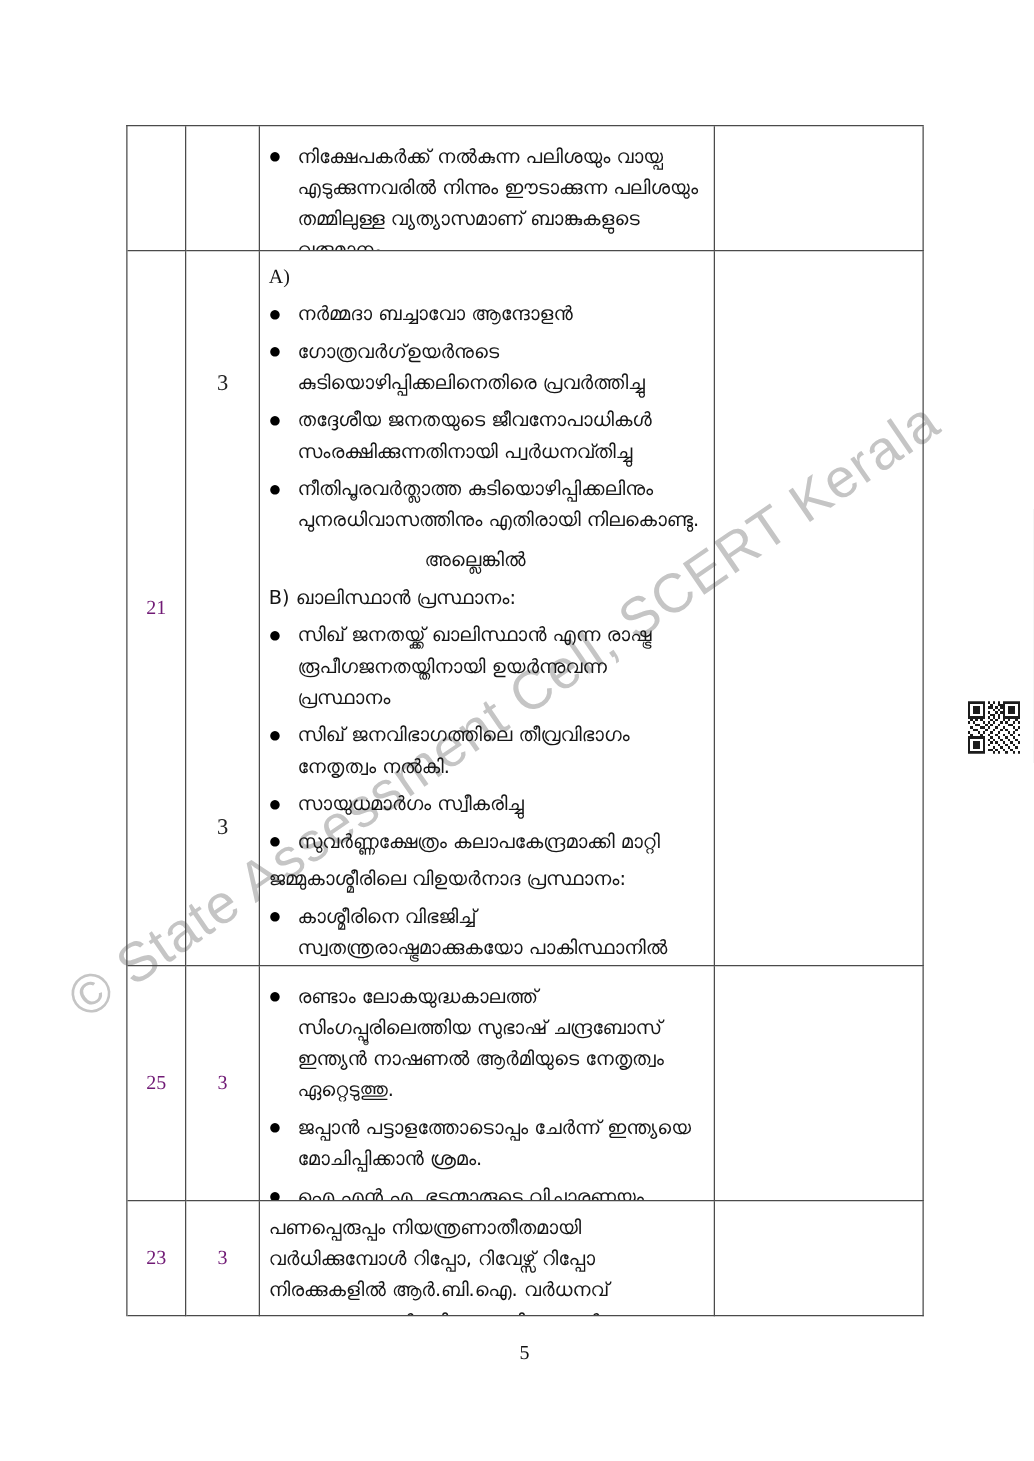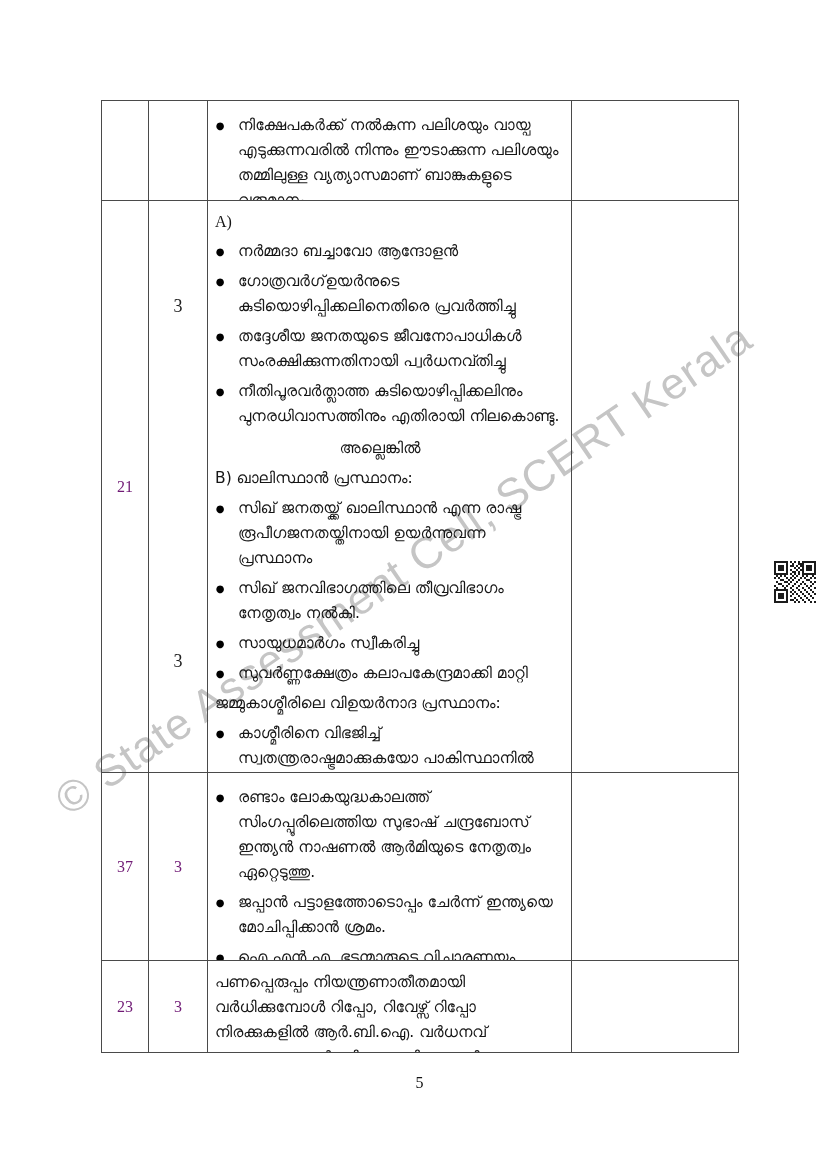--- a/index.html
+++ b/index.html
@@ -168,21 +168,21 @@
             <span class="btext">കാശ്മീരിനെ വിഭജിച്ച് സ്വതന്ത്രരാഷ്ട്രമാക്കുകയോ പാകിസ്ഥാനിൽ ചേർക്കുകയോ എന്ന ലക്ഷ്യത്തോടെ രൂപം കൊണ്ടു.</span>
           </li>
 
         </ul>
 
       </div>
       <div class="cell"></div>
     </div>
 
     <div class="trow r22">
-      <div class="cell qno">37</div>
+      <div class="cell qno">25</div>
       <div class="cell marks">3</div>
       <div class="cell ans">
         <ul class="blist">
           <li class="bitem">
             <span class="bdot">●</span>
             <span class="btext">രണ്ടാം ലോകയുദ്ധകാലത്ത് സിംഗപ്പൂരിലെത്തിയ സുഭാഷ് ചന്ദ്രബോസ് ഇന്ത്യൻ നാഷണൽ ആർമിയുടെ നേതൃത്വം ഏറ്റെടുത്തു.</span>
           </li>
           <li class="bitem">
             <span class="bdot">●</span>
             <span class="btext">ജപ്പാൻ പട്ടാളത്തോടൊപ്പം ചേർന്ന് ഇന്ത്യയെ മോചിപ്പിക്കാൻ ശ്രമം.</span>

